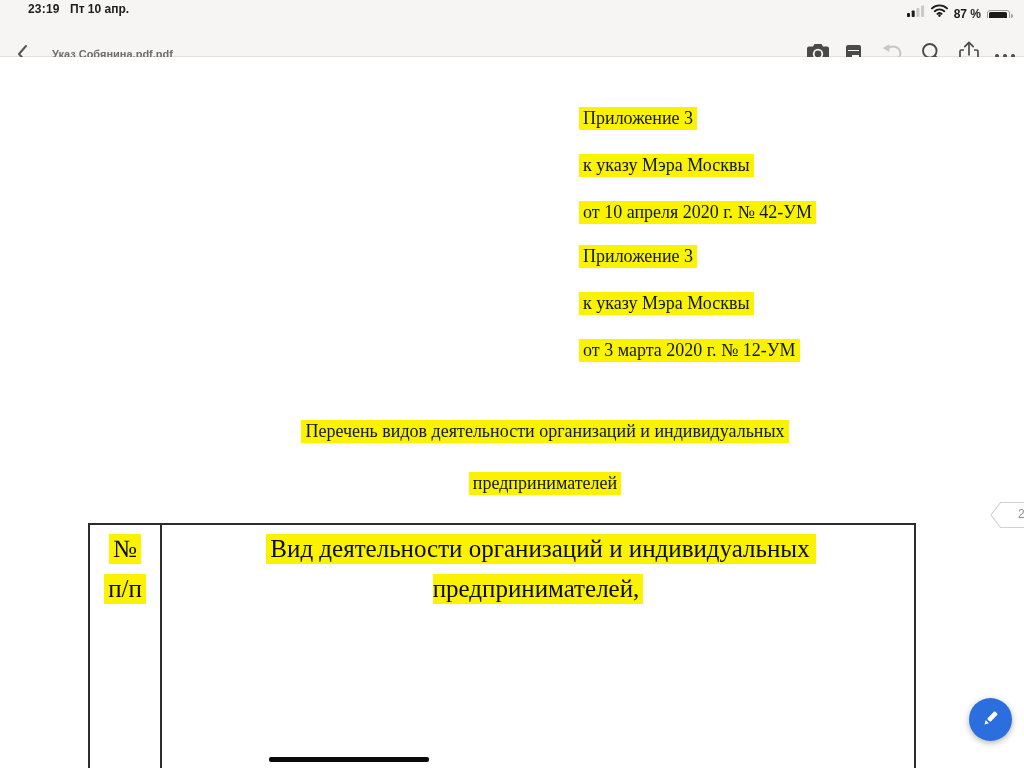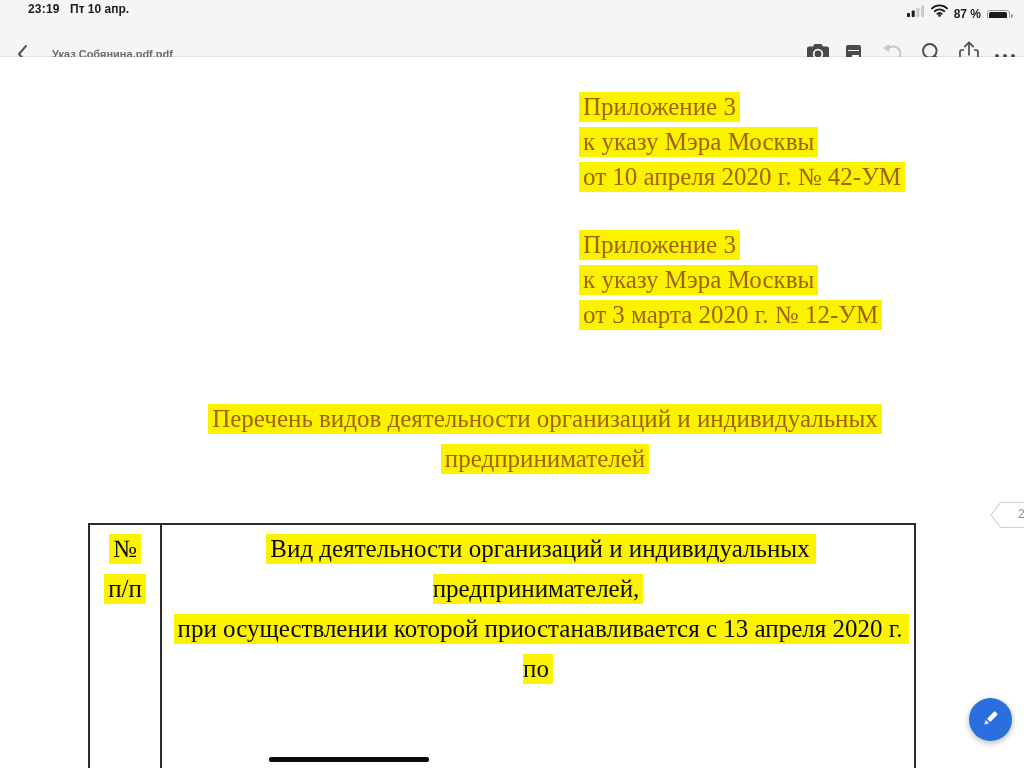--- a/index.html
+++ b/index.html
@@ -26,21 +26,21 @@
   .fname { position:absolute; left:52px; top:30px; font-size:11px; color:#6d6d6d;font-weight:bold; }
   .ftype { position:absolute; top:31px; font-size:12px; color:#b2b1af; letter-spacing:.3px;margin-top:44px; }
   .thumb-icon { position:relative; width:15px; height:19px; background:#4a4a4a; border-radius:2px; }
   .thumb-icon .notch { position:absolute; right:1.5px; bottom:4px; width:7px; height:5px; background:#f6f5f3; }
   .thumb-icon .line { position:absolute; left:2px; right:2px; top:5px; height:1.5px; background:#f6f5f3; }
   .undo-corner { position:absolute; right:2px; bottom:1px; width:0; height:0;
                  border-left:5px solid transparent; border-bottom:5px solid #b7b6b4; }
 
   
   .page { position:absolute; top:57px; left:0; width:1024px; height:711px; background:#ffffff; overflow:hidden; }
-  .doc-line { font-family:"Liberation Serif", serif; font-size:25px; line-height:35px; color:#a16207; white-space:pre-wrap; }
+  .doc-line { font-family:"Liberation Serif", serif; font-size:18px; line-height:35px; color:#0f172a; white-space:pre-wrap;margin-top:12px; }
   .hl { background:#fbf200; padding:1px 4px 2px 4px; }
   .appendix { position:absolute; left:579px; }
   .appendix-1 { top:32px; }
   .appendix-2 { top:170px; }
   .doc-title { position:absolute; left:130px; top:342px; width:830px; text-align:center; }
   .doc-title .doc-line { font-weight:normal; line-height:40px; }
 
   
   .doc-table { position:absolute; left:88px; top:466px; width:828px; height:310px;
                border:2px solid #2c2c2c; display:flex; }
@@ -180,21 +180,20 @@
       <div class="doc-line"><span class="hl">предпринимателей</span></div>
     </div>
 
     <div class="doc-table">
       <div class="cell cell-num">
         <div class="t-line"><span class="hl">№</span></div>
         <div class="t-line"><span class="hl">п/п</span></div>
       </div>
       <div class="cell cell-body">
         <div class="t-line"><span class="hl">Вид деятельности организаций и индивидуальных предпринимателей,</span></div>
-        <div class="t-line"><span class="hl">при осуществлении которой приостанавливается с 13 апреля 2020 г. по</span></div>
 
       </div>
     </div>
 
     <div class="annot-underline"></div>
 
     <div class="page-badge">
       <svg width="36" height="28" viewBox="0 0 36 28">
         <path d="M1 14 L10.5 1.5 H35 V26.5 H10.5 Z" fill="#ffffff" stroke="#d2d2d0" stroke-width="1.2"></path>
       </svg>

